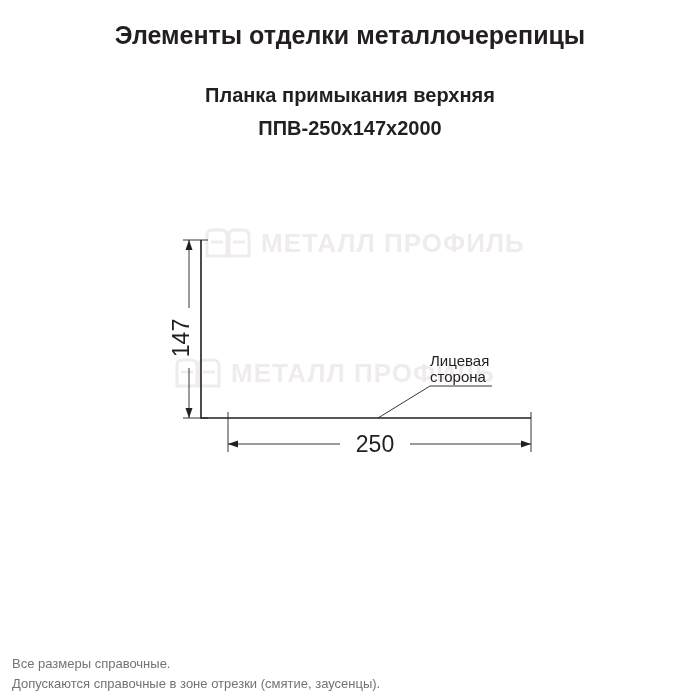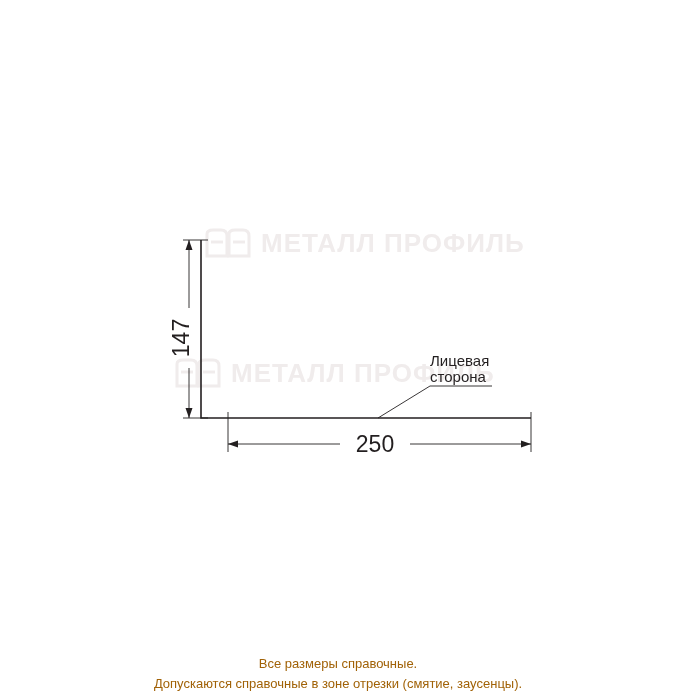--- a/index.html
+++ b/index.html
@@ -80,44 +80,48 @@
     width: 46px;
     height: 34px;
     margin-right: 10px;
     position: relative;
   }
   .wm .wm-logo svg { display:block; }
   .wm1 { top: 36px; left: 205px; }
   .wm2 { top: 166px; left: 175px; }
   .footnotes {
     position: absolute;
-    left: 0;
+    left: 12px;
     bottom: 6px;
     width: 676px;
     font-size: 13px;
     line-height: 20px;
-    color: #a16207;
-    text-align: center;
+    color: #737373;
   }
   .dim-text {
     font-family: "Liberation Sans", sans-serif;
     font-size: 23px;
     fill: #231f20;
   }
   .callout-text {
     font-family: "Liberation Sans", sans-serif;
     font-size: 15px;
     fill: #231f20;
   }
 </style>
 </head>
 <body>
 
 <div class="page">
 
+  <div class="title-block">
+    <div class="title-main">Элементы отделки металлочерепицы</div>
+    <div class="title-sub">Планка примыкания верхняя</div>
+    <div class="title-code">ППВ-250х147х2000</div>
+  </div>
 
   <div class="watermarks">
     <div class="wm wm1">
       <span class="wm-logo">
         <svg width="46" height="34" viewBox="0 0 46 34">
           <path d="M2 30 L2 8 Q2 4 8 4 L16 4 Q22 4 22 10 L22 30 Z" fill="none" stroke="#f0ecec" stroke-width="3"></path>
           <path d="M24 30 L24 8 Q24 4 30 4 L38 4 Q44 4 44 10 L44 30 Z" fill="none" stroke="#f0ecec" stroke-width="3"></path>
           <path d="M6 16 L18 16" stroke="#f0ecec" stroke-width="3"></path>
           <path d="M28 16 L40 16" stroke="#f0ecec" stroke-width="3"></path>
         </svg>

